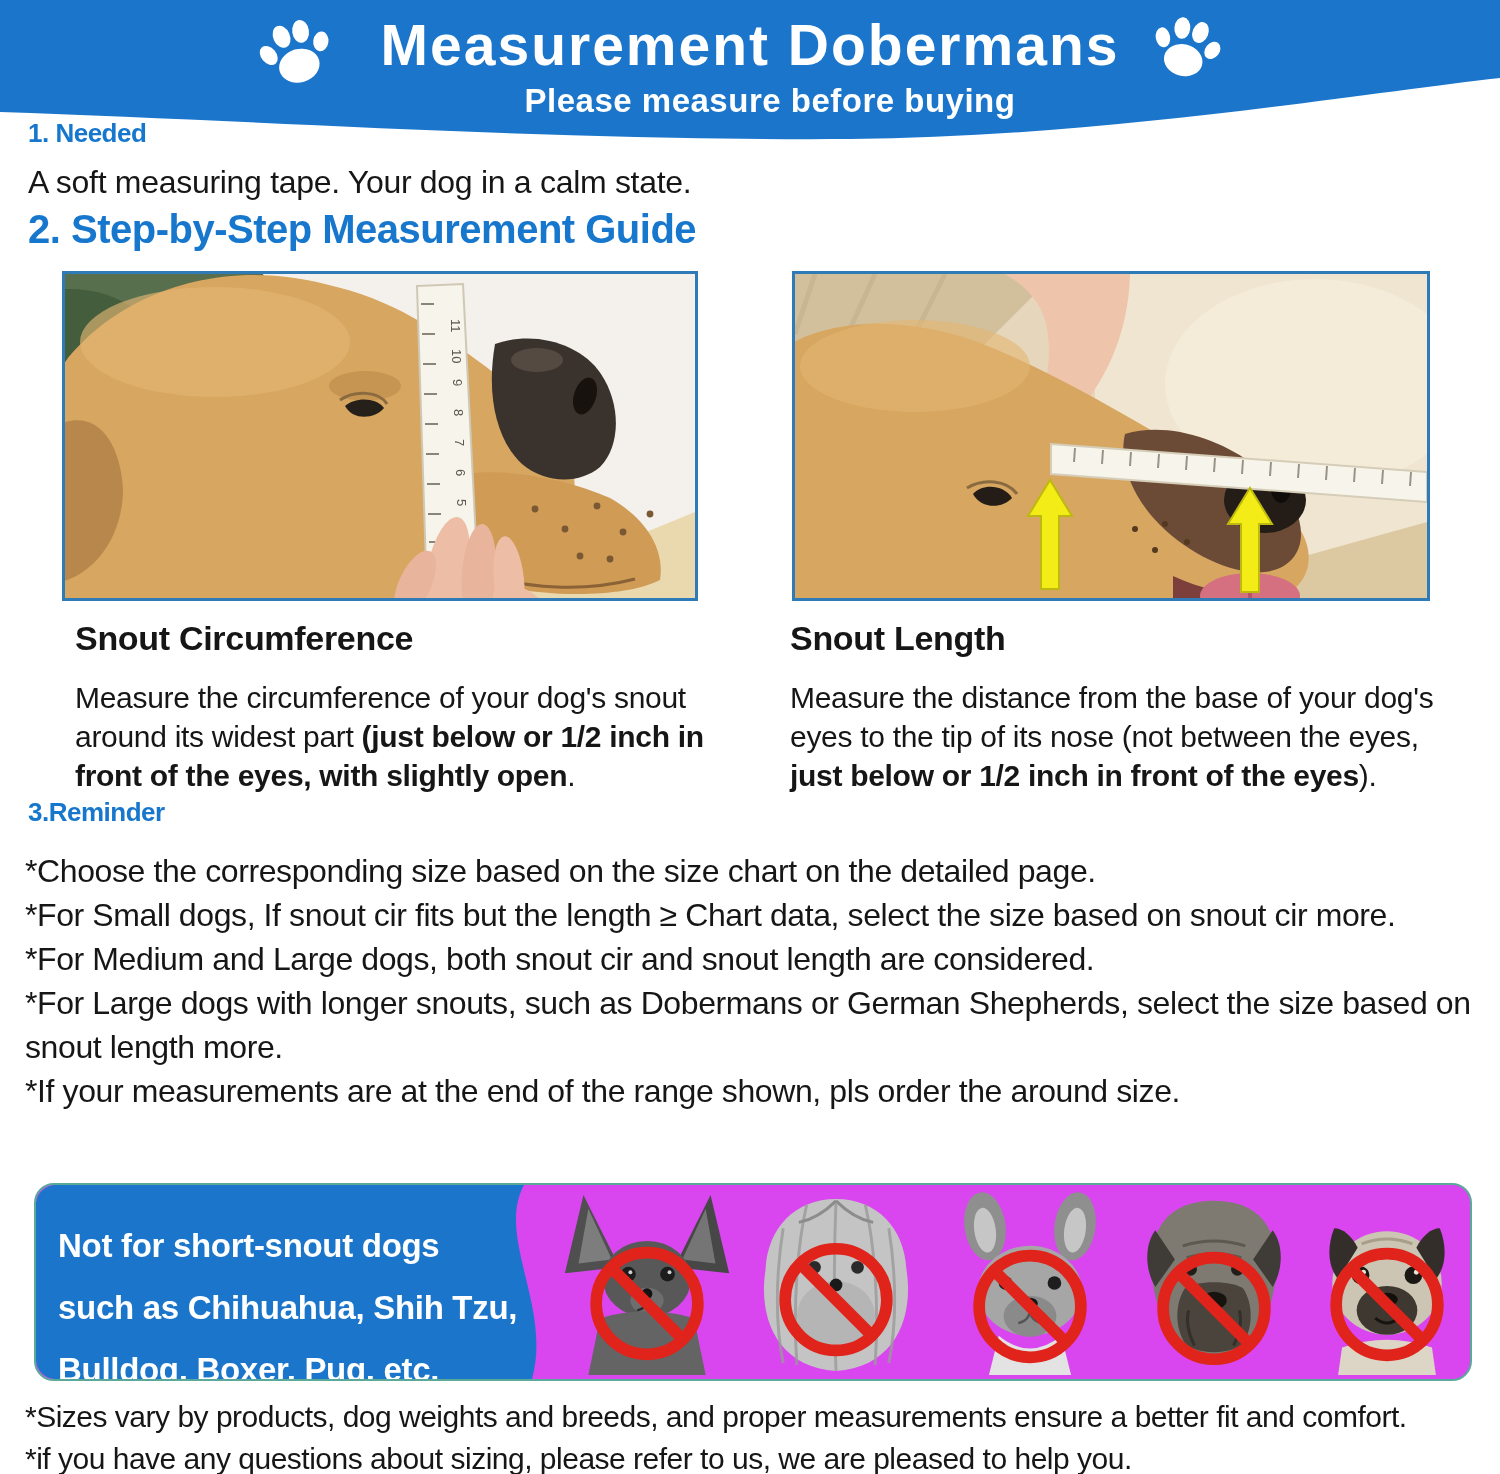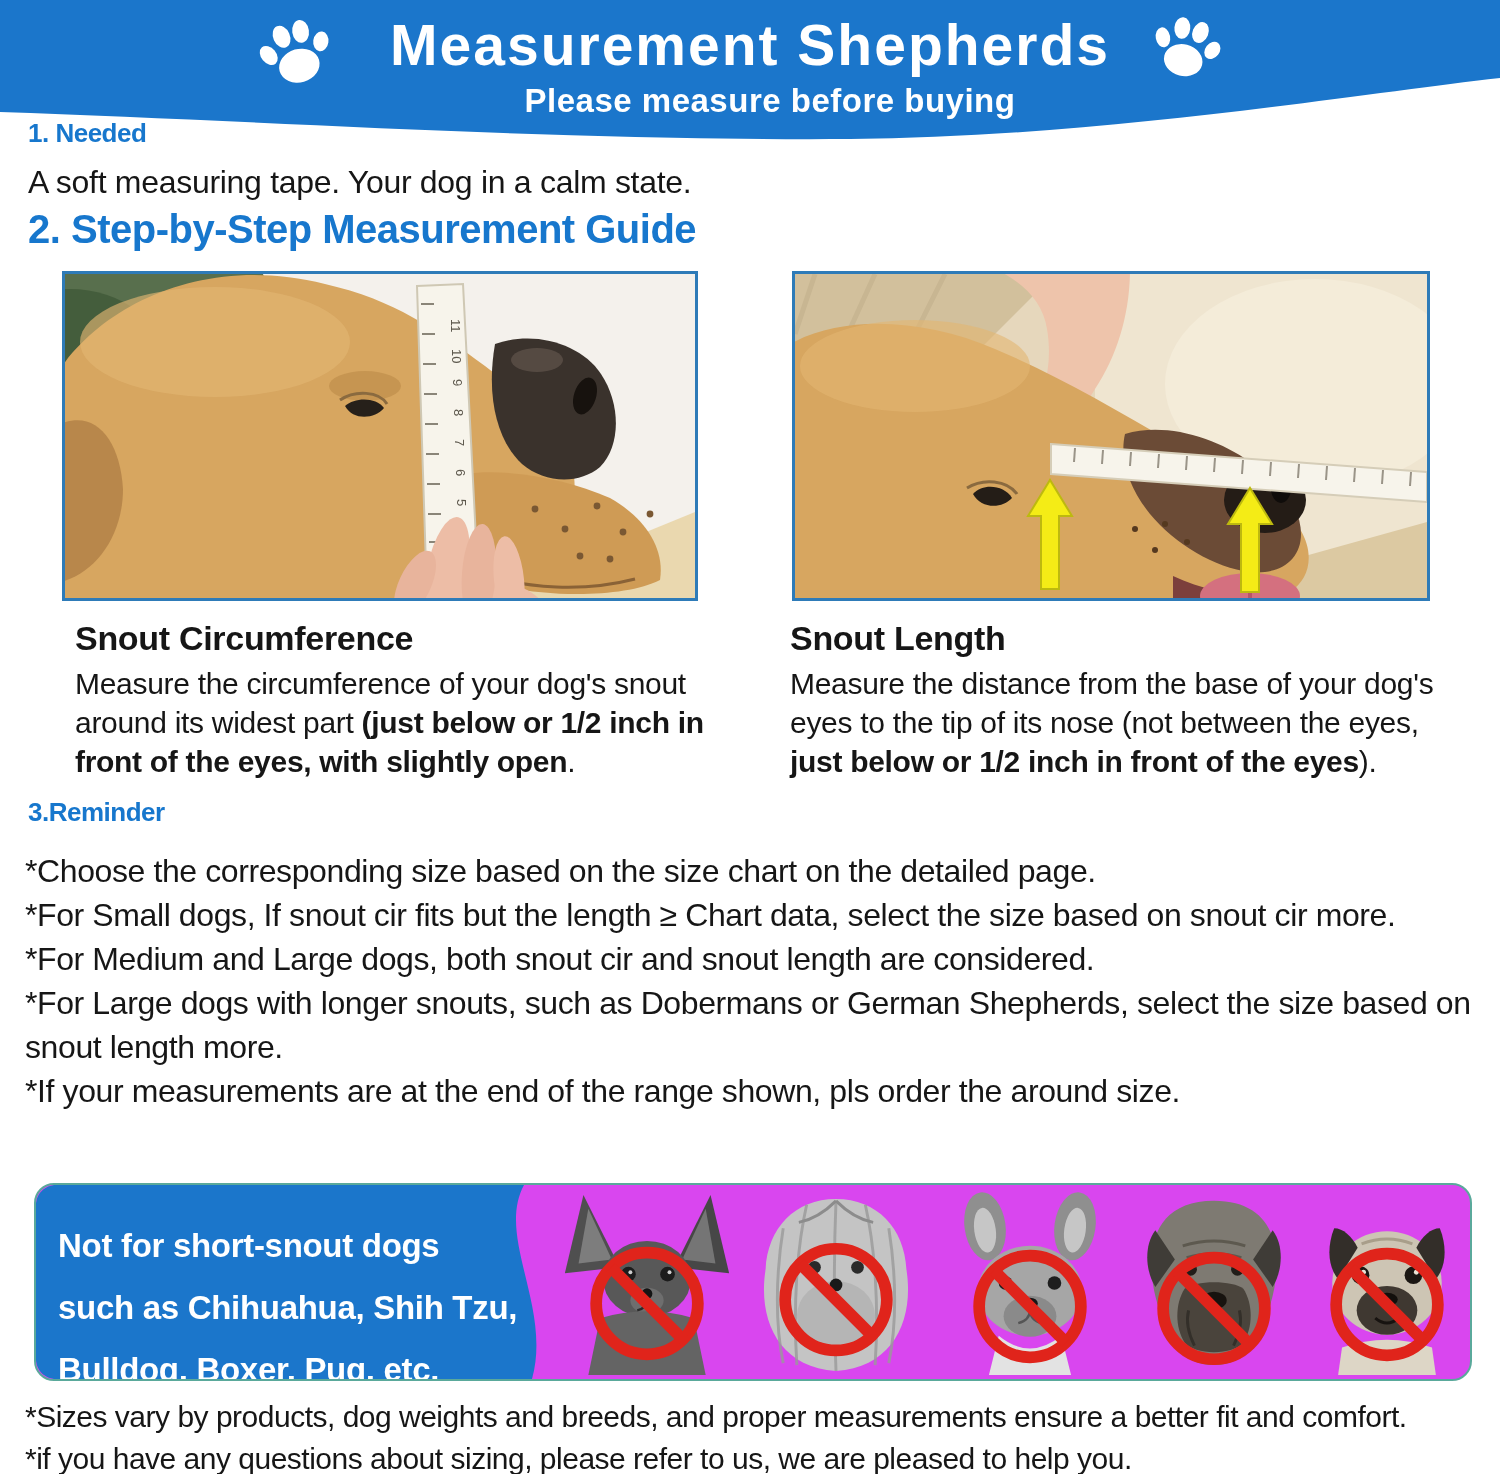--- a/index.html
+++ b/index.html
@@ -27,21 +27,21 @@
   
   .figure{border:3px solid #2e7bb8;background:#f2efe9;overflow:hidden;}
   #fig-left{left:62px;top:271px;width:630px;height:324px;}
   #fig-right{left:792px;top:271px;width:632px;height:324px;}
   
   .cap-title{font-size:34px;font-weight:bold;letter-spacing:-0.3px;white-space:nowrap;}
   .cap-body{font-size:30px;line-height:39px;letter-spacing:-0.3px;}
   .cap-body div{white-space:nowrap;}
   #cap-left{left:75px;top:619px;}
   #cap-right{left:790px;top:619px;}
-  .cap-body{margin-top:6px;}
+  .cap-body{margin-top:20px;}
   
   #reminder-h{left:28px;top:797px;font-size:26px;}
   #reminder-list{left:25px;top:849px;width:1450px;font-size:32px;line-height:44px;letter-spacing:-0.4px;}
   
   #band{left:34px;top:1183px;width:1434px;height:194px;border:2px solid #5aa99b;border-radius:20px;background:#d946ef;overflow:hidden;}
   #band-blue{left:0;top:0;}
   #band-text{left:22px;top:30px;color:#ffffff;font-size:33px;font-weight:bold;line-height:62px;letter-spacing:-0.3px;}
   #band-text div{white-space:nowrap;}
   .dog{position:absolute;top:2px;width:176px;height:190px;}
   
@@ -70,21 +70,21 @@
   <svg class="paw" style="left:1150px;top:13px;transform:rotate(14deg);" width="72" height="72" viewBox="0 0 100 100">
     <g fill="#ffffff">
       <ellipse cx="50" cy="66" rx="27" ry="22"></ellipse>
       <ellipse cx="15" cy="42" rx="10" ry="14" transform="rotate(-24 15 42)"></ellipse>
       <ellipse cx="38" cy="23" rx="11" ry="15" transform="rotate(-8 38 23)"></ellipse>
       <ellipse cx="64" cy="23" rx="11" ry="15" transform="rotate(8 64 23)"></ellipse>
       <ellipse cx="86" cy="43" rx="10" ry="13" transform="rotate(24 86 43)"></ellipse>
     </g>
   </svg>
 
-  <div class="abs banner-title">Measurement Shepherds</div>
+  <div class="abs banner-title">Measurement Dobermans</div>
   <div class="abs banner-sub">Please measure before buying</div>
 
   <div id="needed-h" class="abs h-blue">1. Needed</div>
   <div id="needed-b" class="abs">A soft measuring tape. Your dog in a calm state.</div>
 
   <div id="guide-h" class="abs h-blue">2. Step-by-Step Measurement Guide</div>
 
   <div id="fig-left" class="abs figure">
     <svg width="630" height="324" viewBox="0 0 630 324" preserveAspectRatio="none">
       <rect width="630" height="324" fill="#f4f1ec"></rect>

